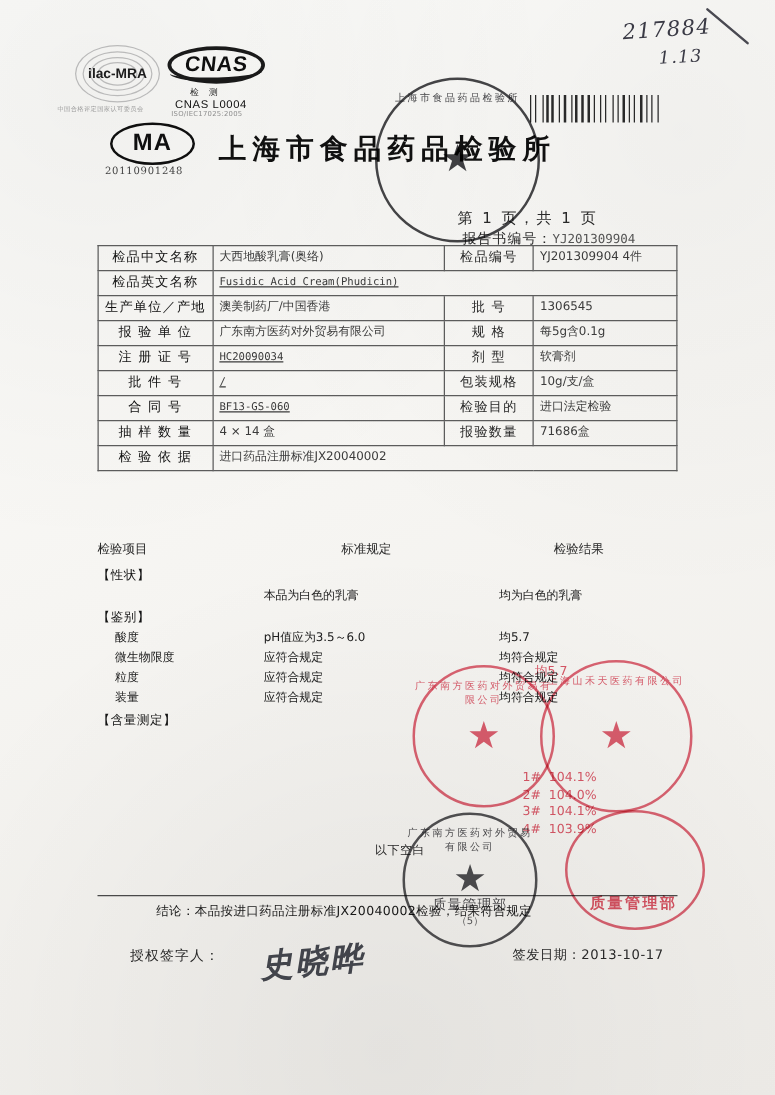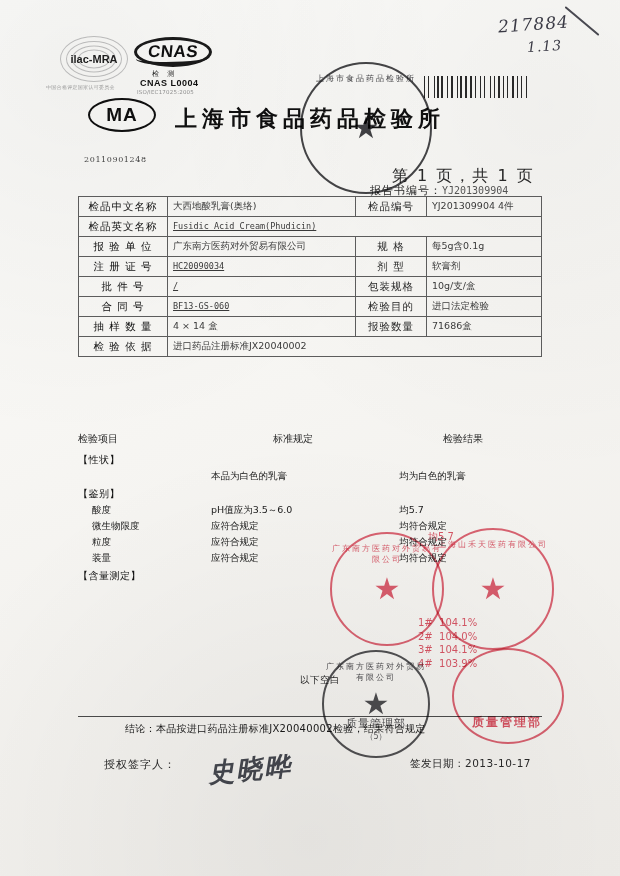--- a/index.html
+++ b/index.html
@@ -65,49 +65,49 @@
   #cnas-word {
     position: absolute; left: 50%; top: 50%; transform: translate(-50%,-50%) skewX(-6deg);
     font-size: 17px; font-weight: bold; letter-spacing: .5px; color: #111;
     font-family: "Liberation Sans", sans-serif; white-space: nowrap;
   }
   #cnas-swash {
     position: absolute; left: 2px; top: 13px; width: 74px; height: 12px;
     border-bottom: 3px solid #1c1c1c; border-radius: 0 0 60% 40%;
   }
   #cnas-sub1 { left: 152px; top: 69px; font-size: 7px; letter-spacing: 3px; color: #2b2b2b; }
-  #cnas-sub2 { left: 140px; top: 78px; font-size: 9px; font-weight: bold; letter-spacing: .5px; color: #111;
+  #cnas-sub2 { left: 140px; top: 78px; font-size: 9px; font-weight: normal; letter-spacing: .5px; color: #111;
                font-family: "Liberation Sans", sans-serif; }
   #cnas-sub3 { left: 137px; top: 89px; font-size: 5.5px; color: #8e8e8e; letter-spacing: .2px; }
   #ma-logo { left: 88px; top: 98px; width: 68px; height: 34px; }
   #ma-ell { position: absolute; inset: 0; border: 2.5px solid #111; border-radius: 50%; }
   #ma-word {
     position: absolute; left: 50%; top: 50%; transform: translate(-50%,-50%);
     font-size: 19px; font-weight: bold; letter-spacing: 1px; color: #111;
     font-family: "Liberation Sans", sans-serif;
   }
-  #ma-num { left: 84px; top: 155px; font-size: 8px; color: #444; letter-spacing: .6px;
+  #ma-num { left: 84px; top: 132px; font-size: 8px; color: #444; letter-spacing: .6px;
             font-family: "DejaVu Serif", serif; }
 
   
   #barcode { left: 424px; top: 76px; width: 104px; height: 22px; display: flex; gap: 0; align-items: stretch;}
   #barcode i { display:block; background:#2b2b2b; }
 
   
   #title-main {
     left: 0; top: 104px; width: 620px; text-align: center;
     font-size: 22px; font-weight: bold; letter-spacing: 5px;
     font-family: "DejaVu Sans", sans-serif; color: #121212;
   }
   #title-sub {
     left: 0; top: 134px; width: 620px; text-align: center;
     font-size: 17px; letter-spacing: 8px; color: #151515;
     font-family: "DejaVu Sans", sans-serif;
   }
-  #page-count { left: 392px; top: 166px; font-size: 16px; letter-spacing: 2px; }
+  #page-count { left: 366px; top: 166px; font-size: 12px; letter-spacing: 2px; }
   #report-no  { left: 370px; top: 183px; font-size: 11px; letter-spacing: 1px; }
   #report-no .val { font-family: "DejaVu Sans Mono", monospace; font-size: 10px; letter-spacing: 0; color: #555; }
 
   
   #info-table {
     left: 78px; top: 196px; width: 464px;
     border-collapse: collapse;
     font-size: 10.5px;
   }
   #info-table td {
@@ -295,20 +295,26 @@
           <td class="lab">检品中文名称</td>
           <td class="val">大西地酸乳膏(奥络)</td>
           <td class="rlab">检品编号</td>
           <td class="rval">YJ201309904  4件</td>
         </tr>
         <tr>
           <td class="lab">检品英文名称</td>
           <td class="val mono" colspan="3">Fusidic Acid Cream(Phudicin)</td>
         </tr>
         <tr>
+          <td class="lab">生产单位／产地</td>
+          <td class="val">澳美制药厂/中国香港</td>
+          <td class="rlab">批        号</td>
+          <td class="rval">1306545</td>
+        </tr>
+        <tr>
           <td class="lab">报 验 单 位</td>
           <td class="val">广东南方医药对外贸易有限公司</td>
           <td class="rlab">规        格</td>
           <td class="rval">每5g含0.1g</td>
         </tr>
         <tr>
           <td class="lab">注 册 证 号</td>
           <td class="val mono">HC20090034</td>
           <td class="rlab">剂        型</td>
           <td class="rval">软膏剂</td>

